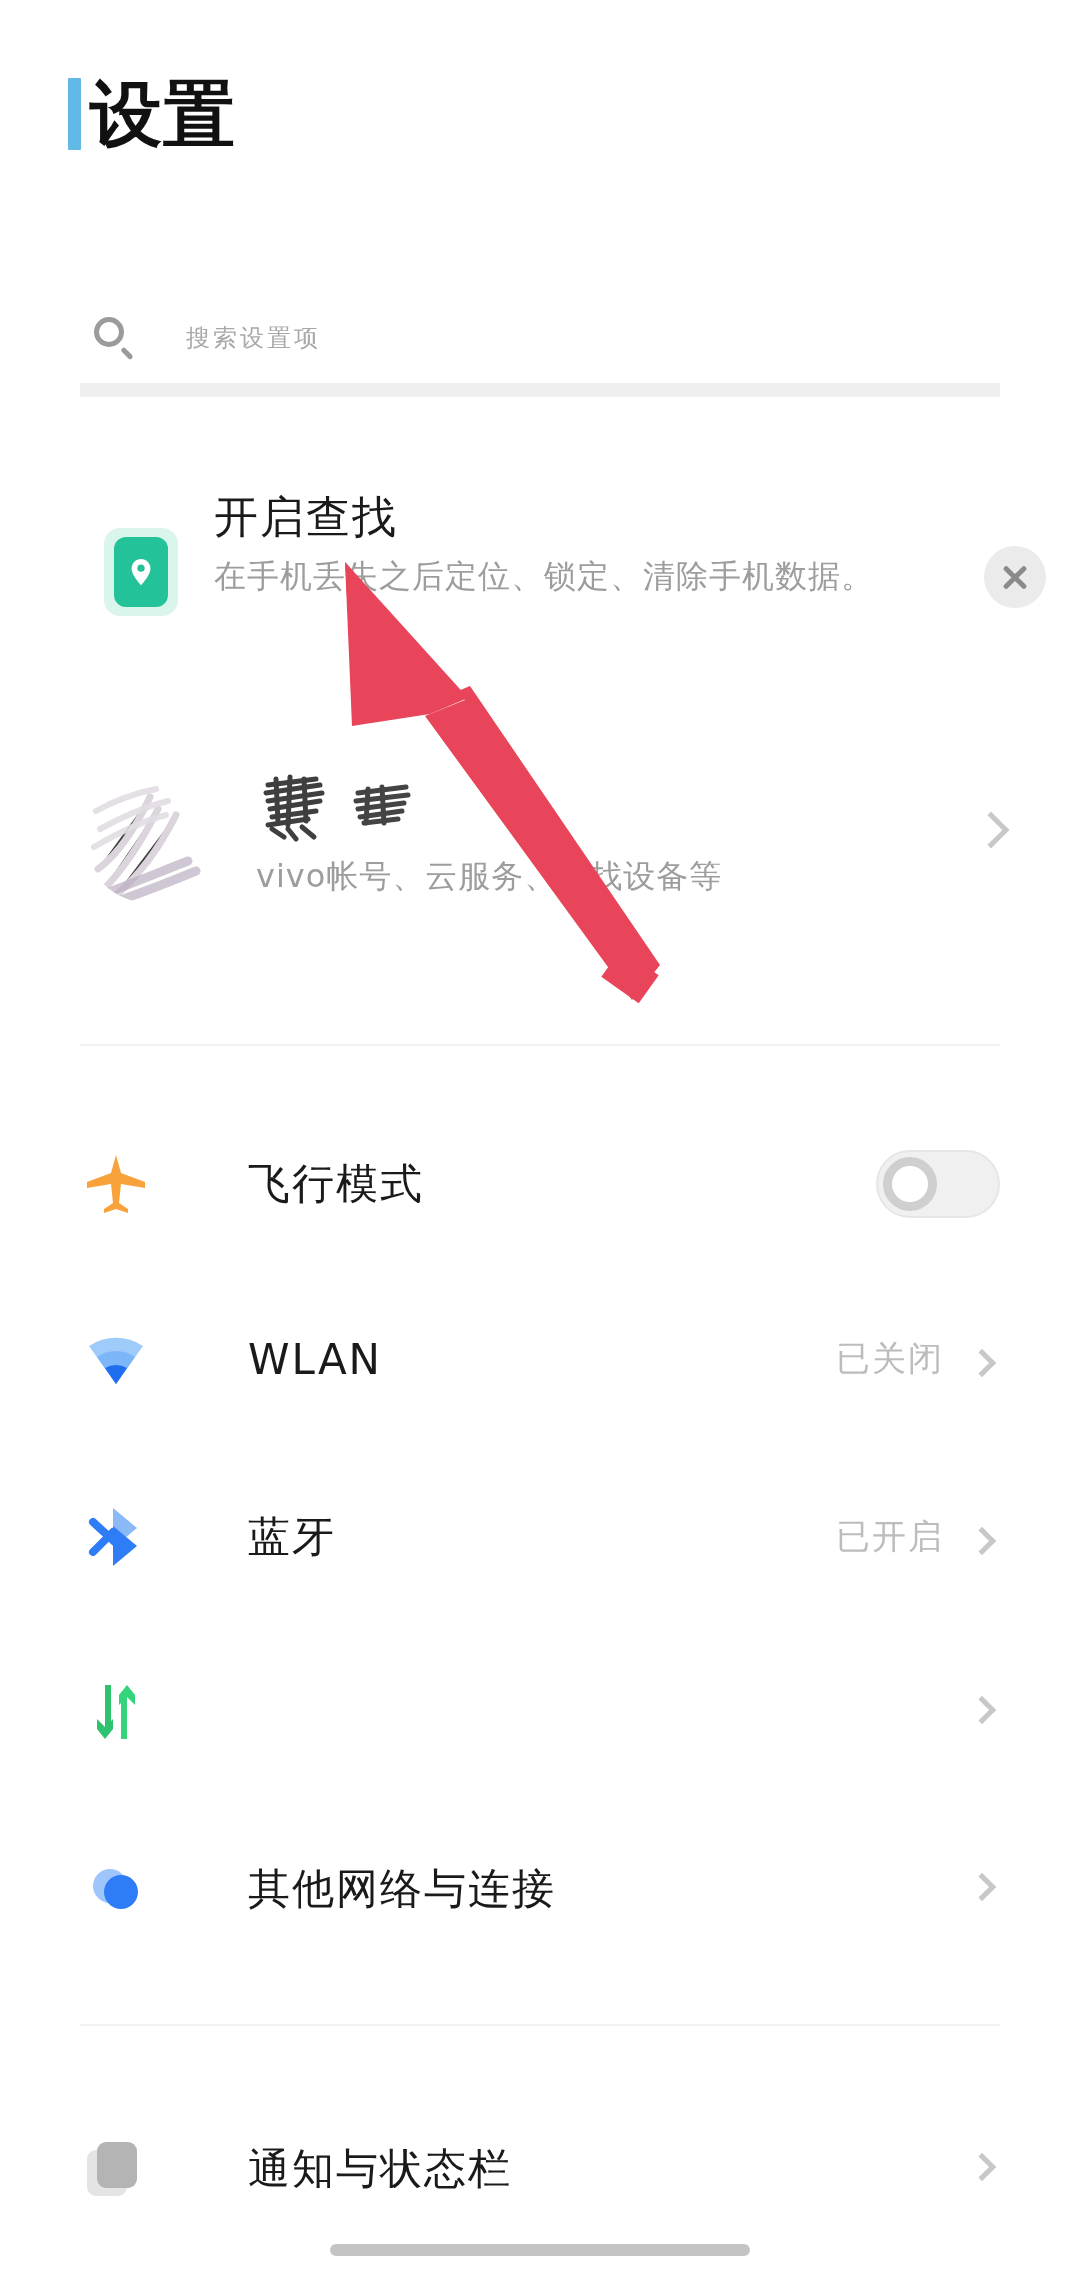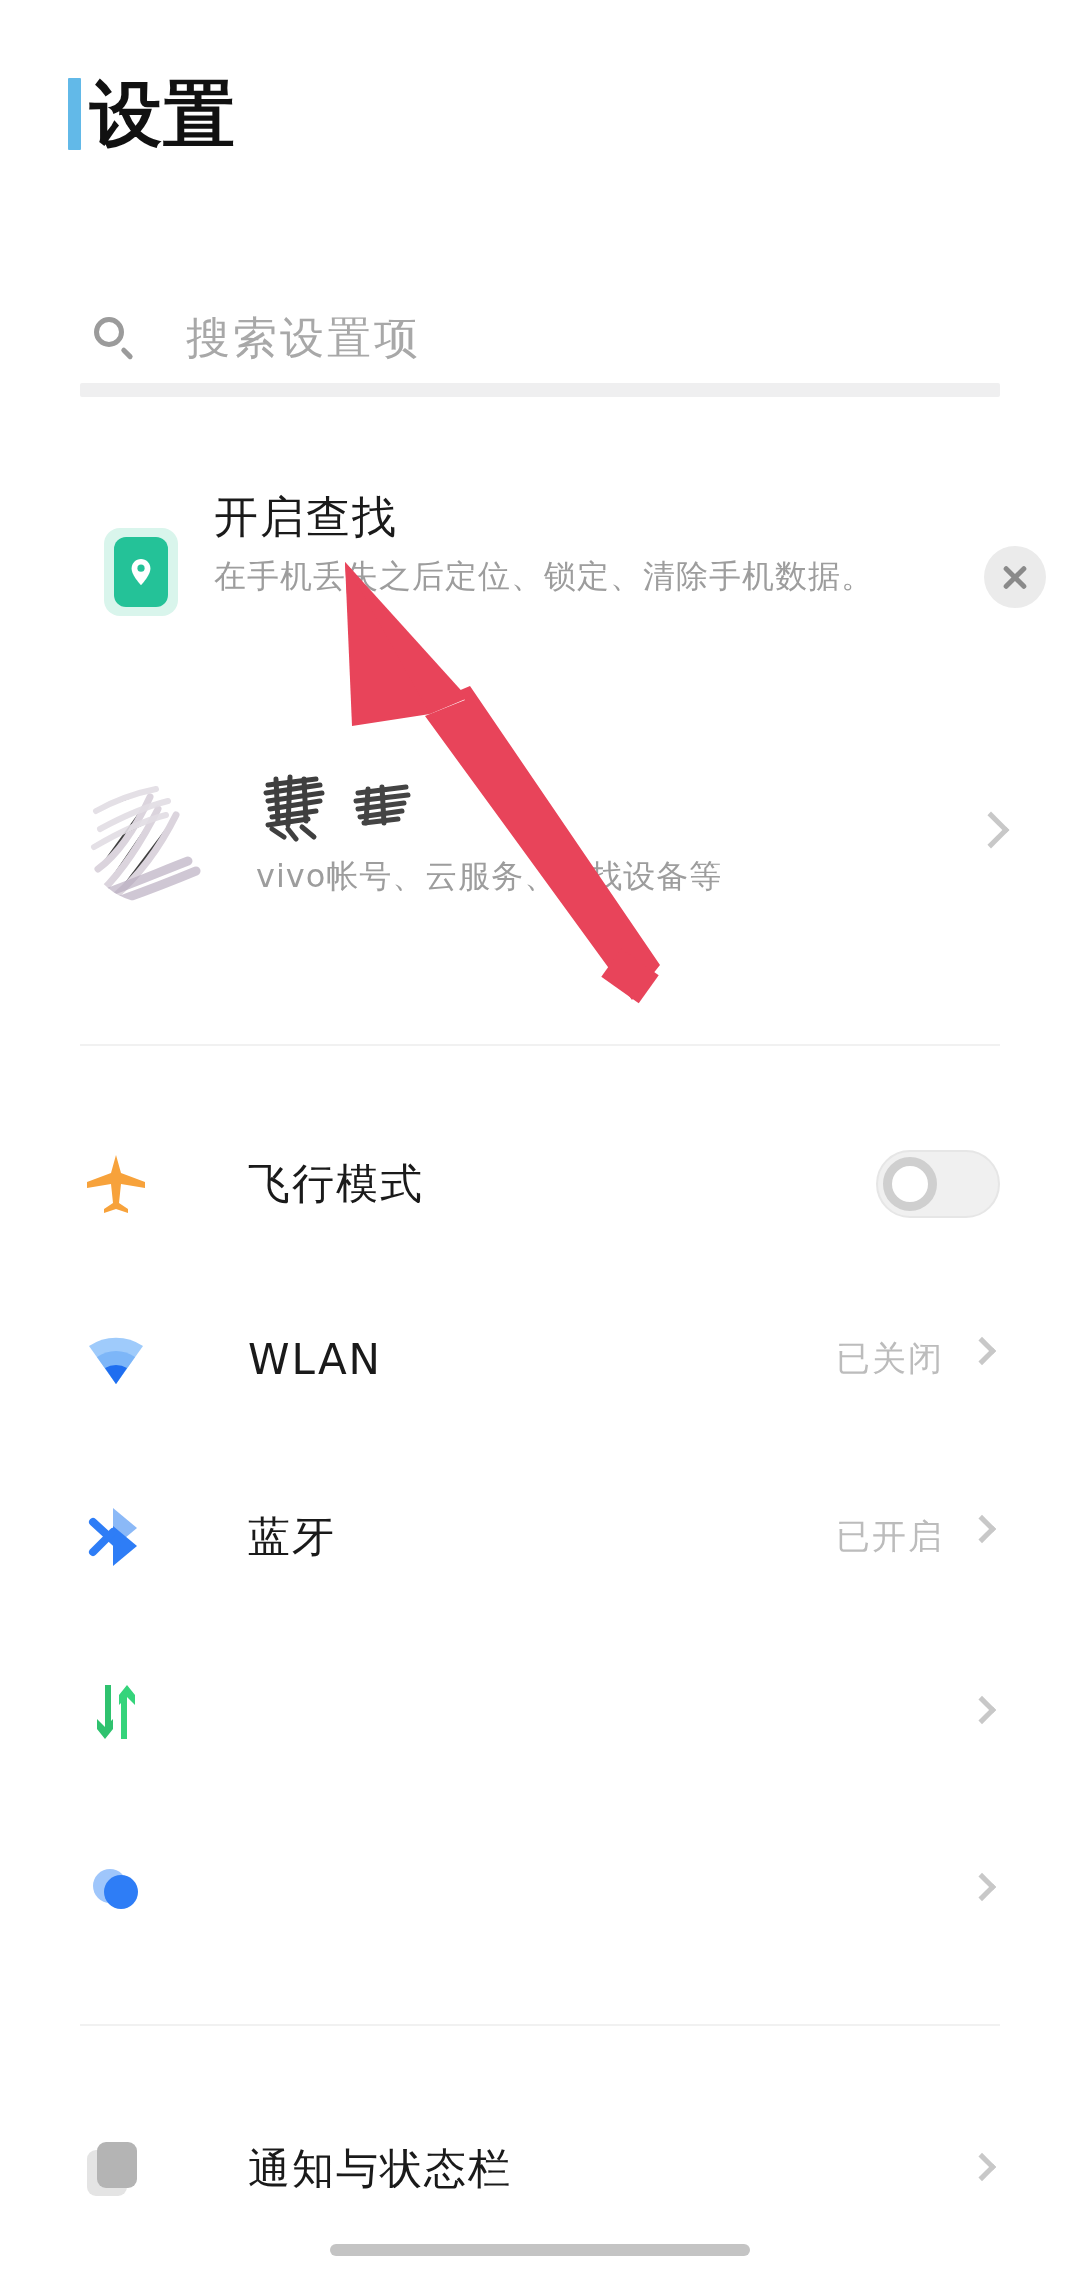--- a/index.html
+++ b/index.html
@@ -74,21 +74,21 @@
     top: 31px;
     width: 14px;
     height: 5px;
     background: #9b9b9b;
     border-radius: 3px;
     transform: rotate(45deg);
     transform-origin: left center;
   }
   .search-placeholder {
     margin-left: 48px;
-    font-size: 44px;
+    font-size: 24px;
     color: #a8a8a8;
     letter-spacing: 3px;
     font-family: "DejaVu Sans", "Liberation Sans", sans-serif;
   }
   .search-underbar {
     position: absolute;
     left: 80px;
     top: 383px;
     width: 920px;
     height: 14px;
@@ -242,21 +242,21 @@
     margin-left: 50px;
     font-size: 42px;
     color: #1a1a1a;
     letter-spacing: 2px;
     font-family: "DejaVu Sans", "Liberation Sans", sans-serif;
     white-space: nowrap;
   }
   .li-right {
     margin-left: auto;
     display: flex;
-    align-items: flex-start;
+    align-items: flex-end;
   }
   .li-status {
     font-size: 34px;
     color: #bcbcbc;
     letter-spacing: 2px;
     margin-right: 22px;
     font-family: "DejaVu Sans", "Liberation Sans", sans-serif;
   }
 
   
@@ -477,20 +477,21 @@
   </div>
 </div>
 
 <div class="list-item" style="top:1830px">
   <div class="li-icon">
     <svg class="icon-svg" width="66" height="66" viewBox="0 0 66 66">
       <circle cx="27" cy="30" r="17" fill="#9fc6fb"></circle>
       <circle cx="38" cy="36" r="17" fill="#2e7df6"></circle>
     </svg>
   </div>
+  <div class="li-label">其他网络与连接</div>
   <div class="li-right">
     <span class="li-status"></span>
     <span class="chev"></span>
   </div>
 </div>
 
 <div class="divider divider-2"></div>
 
 <div class="list-item" style="top:2110px">
   <div class="li-icon">

